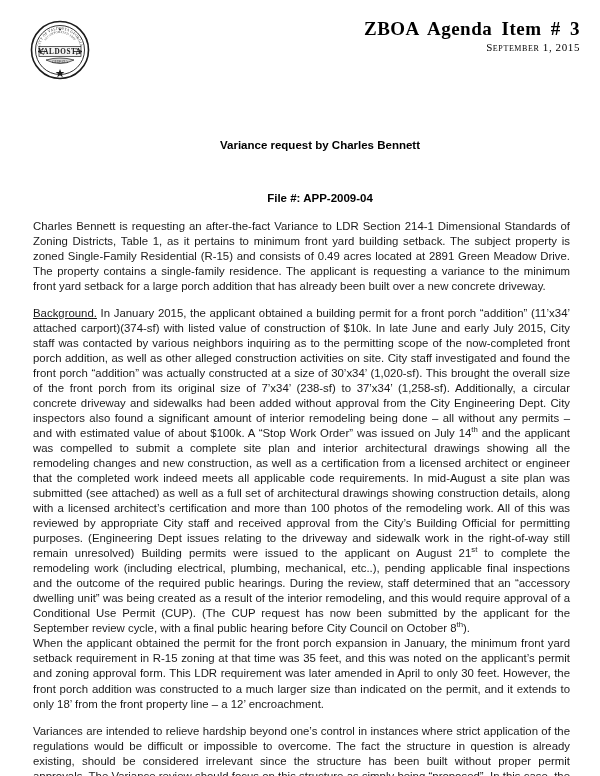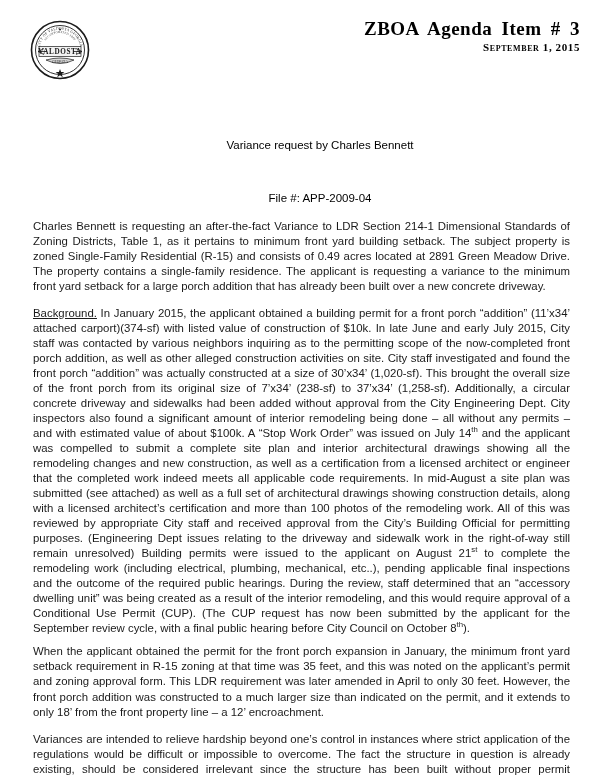--- a/index.html
+++ b/index.html
@@ -54,58 +54,58 @@
     font-size: 19px;
     letter-spacing: 0.5px;
     word-spacing: 4px;
     line-height: 1.15;
     margin: 0;
     color: #000;
   }
 
   .doc-date {
     font-family: "Liberation Serif", serif;
-    font-weight: bold;
+    font-weight: normal;
     font-size: 11px;
     font-variant: small-caps;
     letter-spacing: 0.6px;
     margin: 1px 0 0 0;
     color: #000;
   }
 
   .subtitle-block {
     text-align: center;
     margin-top: 17px;
     margin-left: 60px;
     margin-right: 20px;
   }
   .subtitle-line {
     font-family: "Liberation Sans", sans-serif;
-    font-weight: normal;
+    font-weight: bold;
     font-size: 11.5px;
     line-height: 1.33;
     color: #000;
     margin-top: 38px;
   }
 
   
   .body-wrap {
     margin: 0 30px 0 33px;
   }
 
   p.para {
     font-family: Liberation Sans, sans-serif;
     font-size: 11.4px;
     line-height: 1.318;
     text-align: justify;
     text-justify: inter-word;
     margin: 0 0 12px 0;
     color: #1a1a1a;
   }
-  p.para.tight { margin-bottom: 8px; }
+  p.para.tight { margin-bottom: 0; }
 
   .u { text-decoration: underline; }
   .i { font-style: italic; }
   sup { font-size: 0.68em; vertical-align: super; line-height: 0; }
   .gap-md { height: 12px; }
 </style>
 </head>
 <body>
 
 <div class="page">

